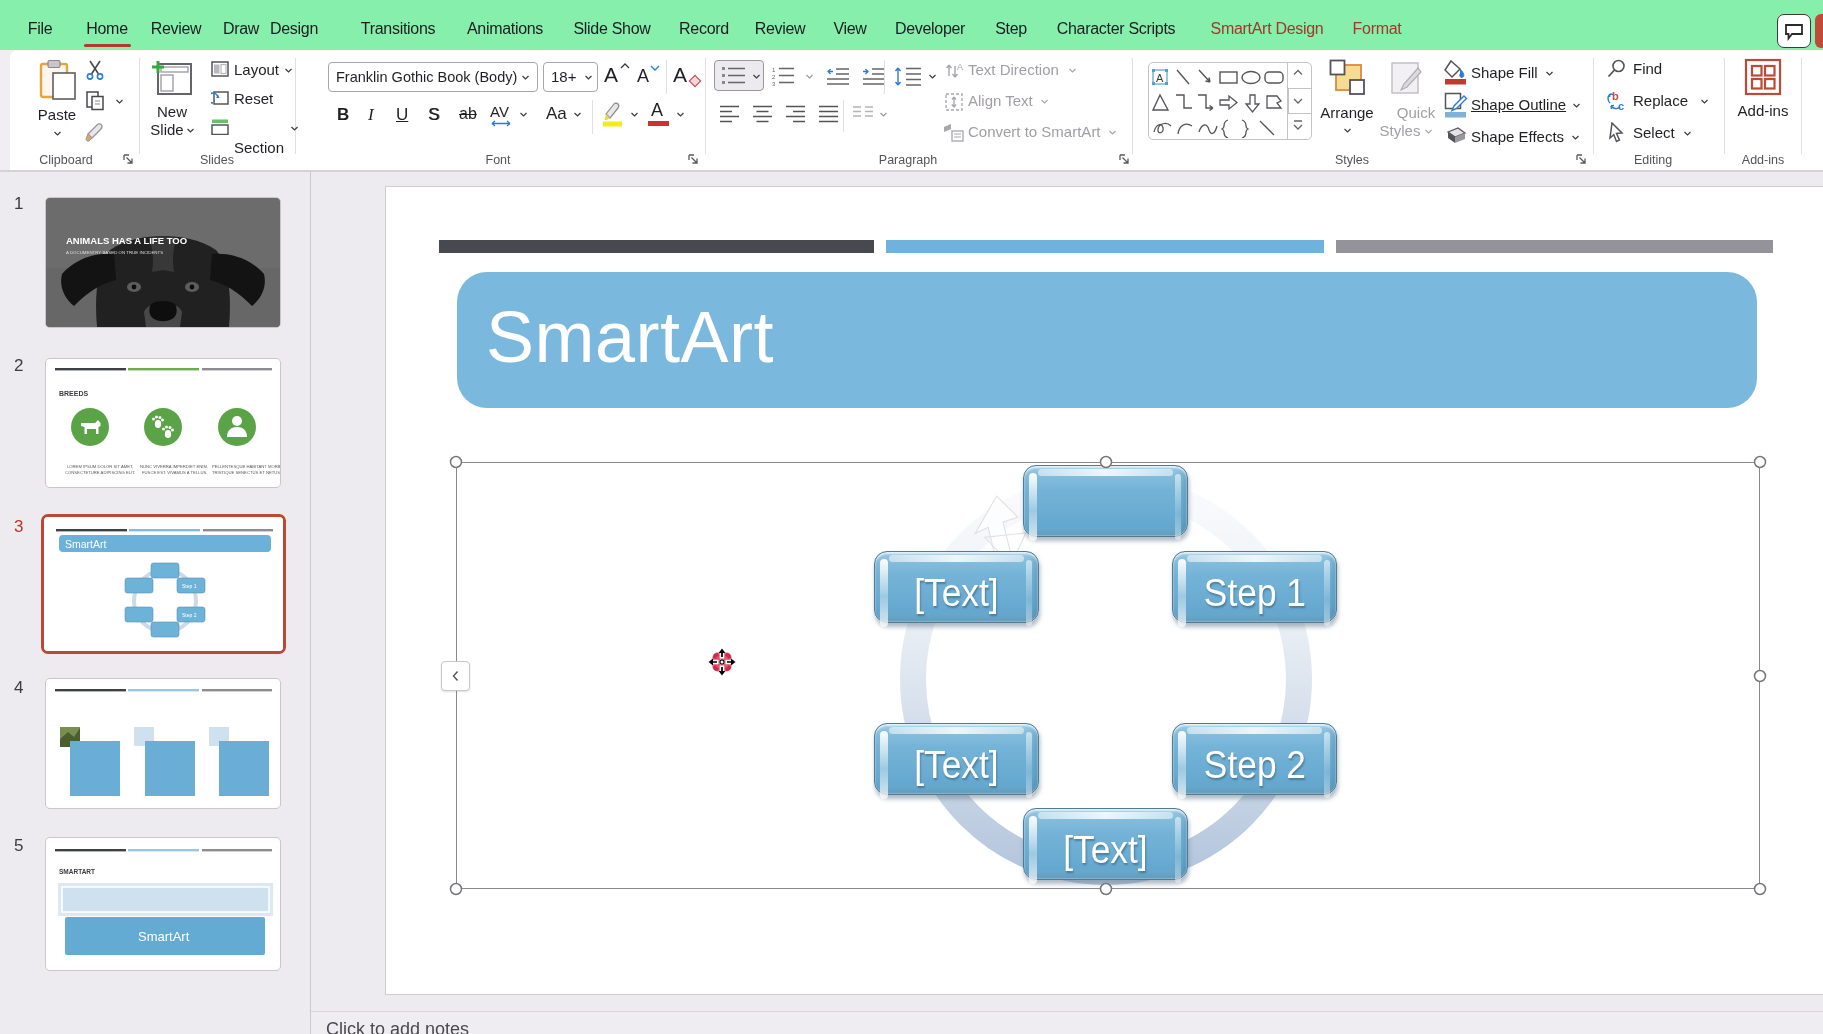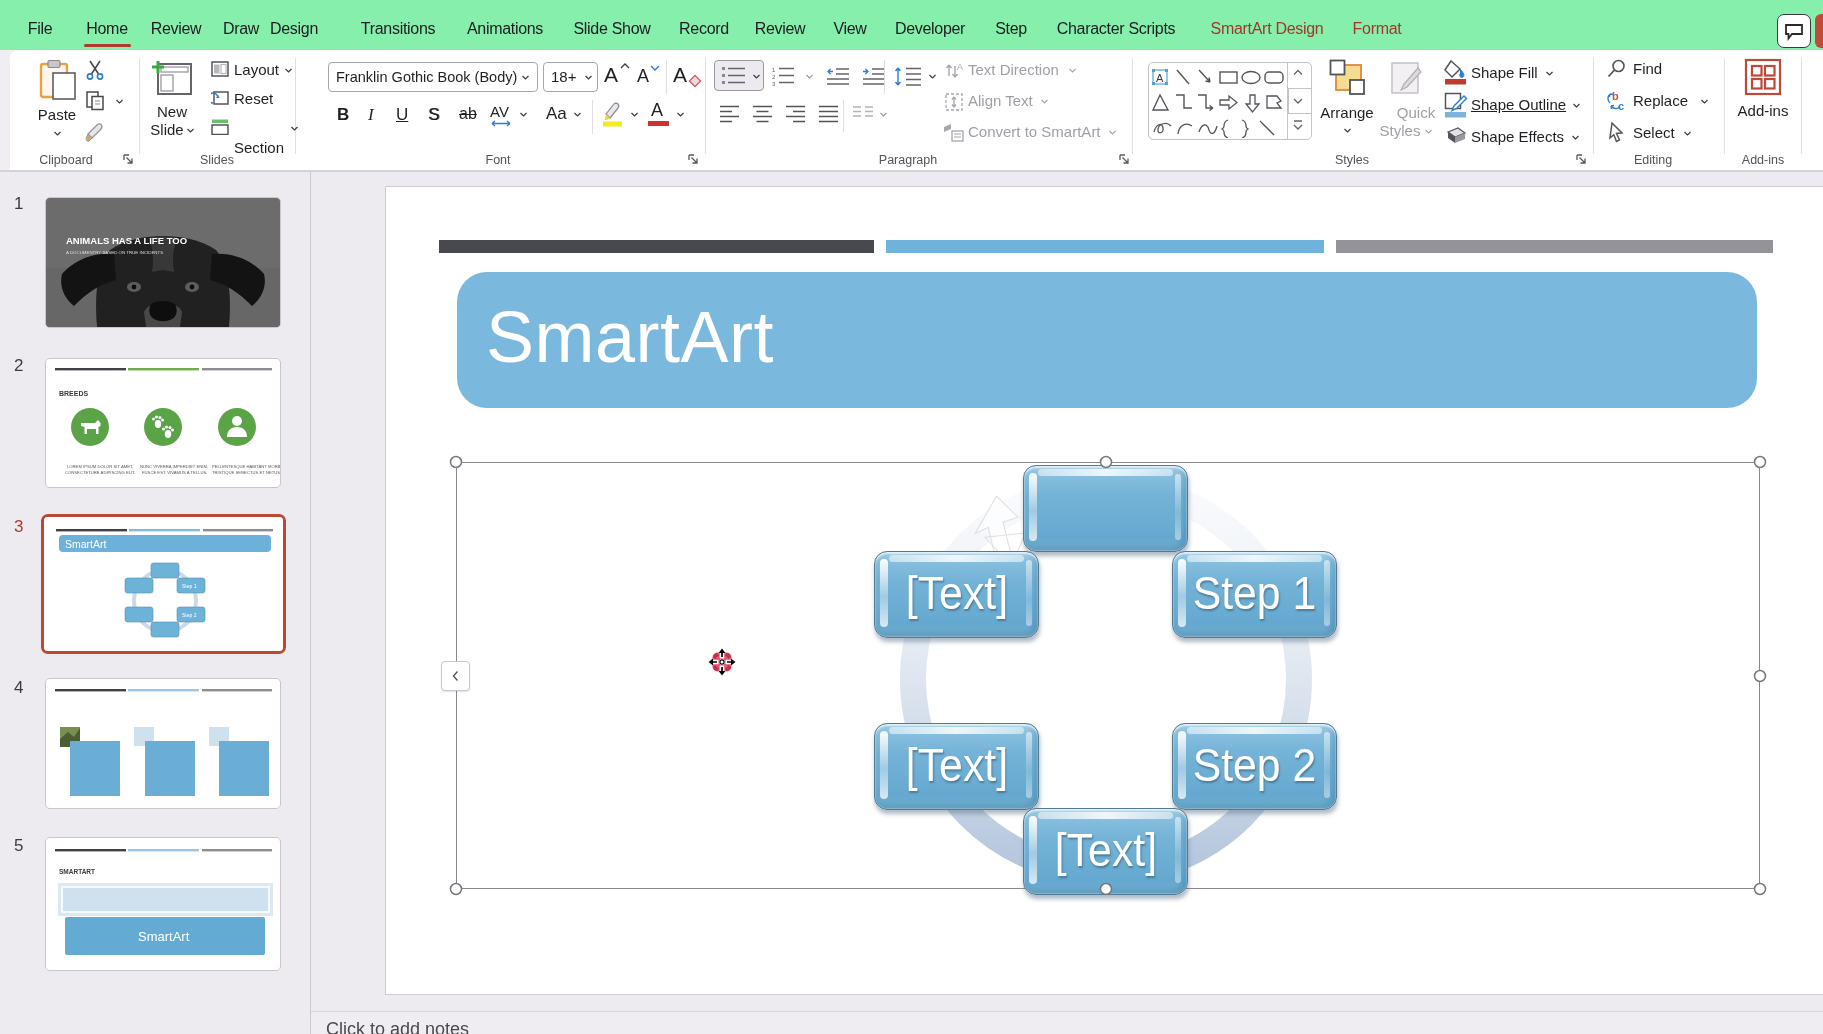--- a/index.html
+++ b/index.html
@@ -32,24 +32,24 @@
 .thumb { position:absolute; left:45px; width:236px; background:#fca5a5; border:1px solid #cac6cd; border-radius:5px; overflow:hidden; }
 .tnum { position:absolute; left:14px; font-size:17px; color:#3d3b41; }
 
 
 #canvas { position:absolute; left:311px; top:172px; width:1512px; height:841px; background:#edeaf0; }
 #slide { position:absolute; left:385px; top:186px; width:1470px; height:809px; background:#fff; border:1px solid #cfccd2; }
 #notes { position:absolute; left:311px; top:1011px; width:1512px; height:23px; background:#f0edf2; border-top:1px solid #d8d4da; }
 #notestxt { position:absolute; left:326px; top:1019px; font-size:18px; color:#4b4950; }
 
 
-.sabox { position:absolute; width:165px; height:87px; border-radius:13px; border:1px solid #527a93;
+.sabox { position:absolute; width:165px; height:72px; border-radius:13px; border:1px solid #527a93;
   background:linear-gradient(180deg,#9ccbe4 0%, #84bddd 14%, #74b3d7 34%, #6cadd3 62%, #65a8cf 84%, #74b2d4 100%);
   box-shadow: inset 0 2px 2px rgba(255,255,255,.75), inset -3px -4px 6px rgba(40,90,120,.28), inset 0 -1px 1px rgba(255,255,255,.4), 1px 4px 4px rgba(110,130,150,.55);
-  color:#fff; font-size:46px; text-align:center; line-height:82px; text-shadow:1px 2px 2px rgba(50,85,105,.55); }
+  color:#fff; font-size:38px; text-align:center; line-height:82px; text-shadow:1px 2px 2px rgba(50,85,105,.55); }
 .sabox i { position:absolute; left:5px; top:7px; width:8px; height:68px; border-radius:5px;
   background:linear-gradient(180deg, rgba(255,255,255,.95), rgba(255,255,255,.35) 55%, rgba(255,255,255,.75));
   filter:blur(0.4px); }
 .sabox b { position:absolute; right:6px; top:8px; width:6px; height:66px; border-radius:4px; font-weight:normal;
   background:linear-gradient(180deg, rgba(255,255,255,.55), rgba(255,255,255,.15) 60%, rgba(255,255,255,.45));
   filter:blur(0.6px); }
 .sabox u { position:absolute; left:14px; right:14px; top:3px; height:7px; border-radius:4px; text-decoration:none;
   background:linear-gradient(90deg, rgba(255,255,255,.5), rgba(255,255,255,.85) 50%, rgba(255,255,255,.5));
   filter:blur(0.5px); }
 .sabox span { display:inline-block; transform:scaleX(0.93); }

